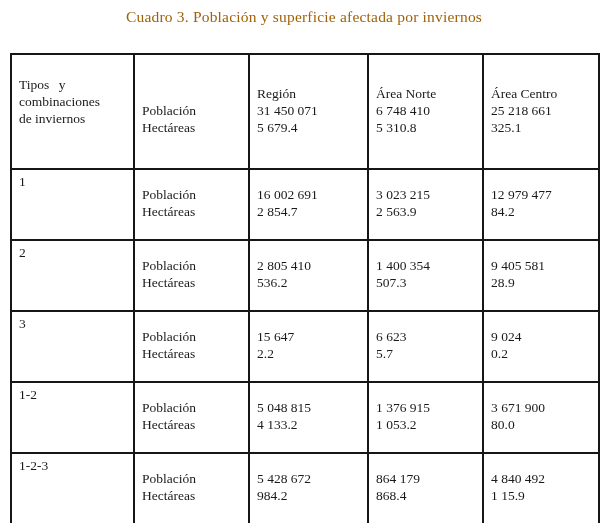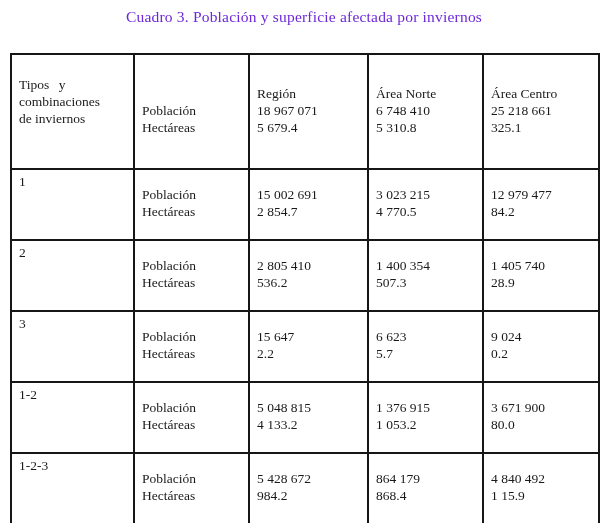--- a/index.html
+++ b/index.html
@@ -11,21 +11,21 @@
     overflow: hidden;
   }
   .page { width: 608px; height: 523px; position: relative; }
   .doc-title {
     text-align: center;
     font-size: 15.5px;
     line-height: 18px;
     padding-top: 8px;
     margin-bottom: 27px;
     letter-spacing: 0.2px;
-    color: #6d28d9;
+    color: #a16207;
   }
   table.main {
     border-collapse: collapse;
     table-layout: fixed;
     width: 588px;
     margin-left: 10px;
   }
   td {
     border: 2px solid #161616;
     vertical-align: top;
@@ -78,21 +78,21 @@
       <td>
         <div class="flex3">
           <div class="line"></div>
           <div class="line">Población</div>
           <div class="line">Hectáreas</div>
         </div>
       </td>
       <td>
         <div class="flex3">
           <div class="line">Región</div>
-          <div class="line">18 967 071</div>
+          <div class="line">31 450 071</div>
           <div class="line">5 679.4</div>
         </div>
       </td>
       <td>
         <div class="flex3">
           <div class="line">Área Norte</div>
           <div class="line">6 748 410</div>
           <div class="line">5 310.8</div>
         </div>
       </td>
@@ -110,28 +110,28 @@
             <div class="line">1</div>
           </td>
       <td>
         <div class="flex2">
           <div class="line">Población</div>
           <div class="line">Hectáreas</div>
         </div>
       </td>
       <td>
         <div class="flex2">
-          <div class="line">15 002 691</div>
+          <div class="line">16 002 691</div>
           <div class="line">2 854.7</div>
         </div>
       </td>
       <td>
         <div class="flex2">
           <div class="line">3 023 215</div>
-          <div class="line">4 770.5</div>
+          <div class="line">2 563.9</div>
         </div>
       </td>
       <td>
         <div class="flex2">
           <div class="line">12 979 477</div>
           <div class="line">84.2</div>
         </div>
       </td>
     </tr>
 
@@ -152,21 +152,21 @@
         </div>
       </td>
       <td>
         <div class="flex2">
           <div class="line">1 400 354</div>
           <div class="line">507.3</div>
         </div>
       </td>
       <td>
         <div class="flex2">
-          <div class="line">1 405 740</div>
+          <div class="line">9 405 581</div>
           <div class="line">28.9</div>
         </div>
       </td>
     </tr>
 
     <tr class="data-row">
       <td>
             <div class="line">3</div>
           </td>
       <td>

